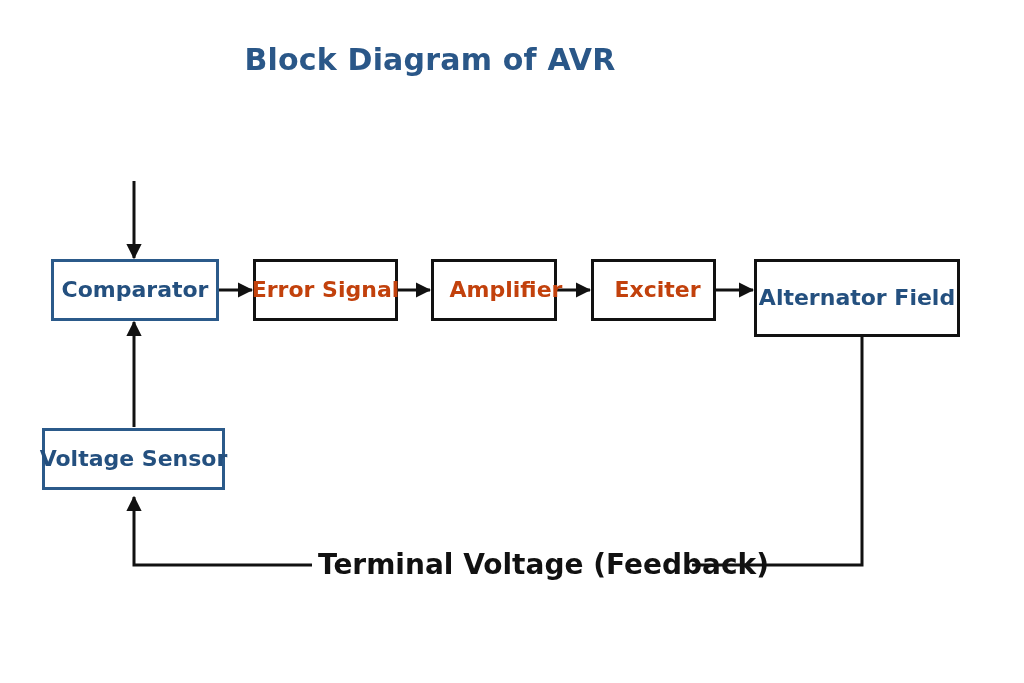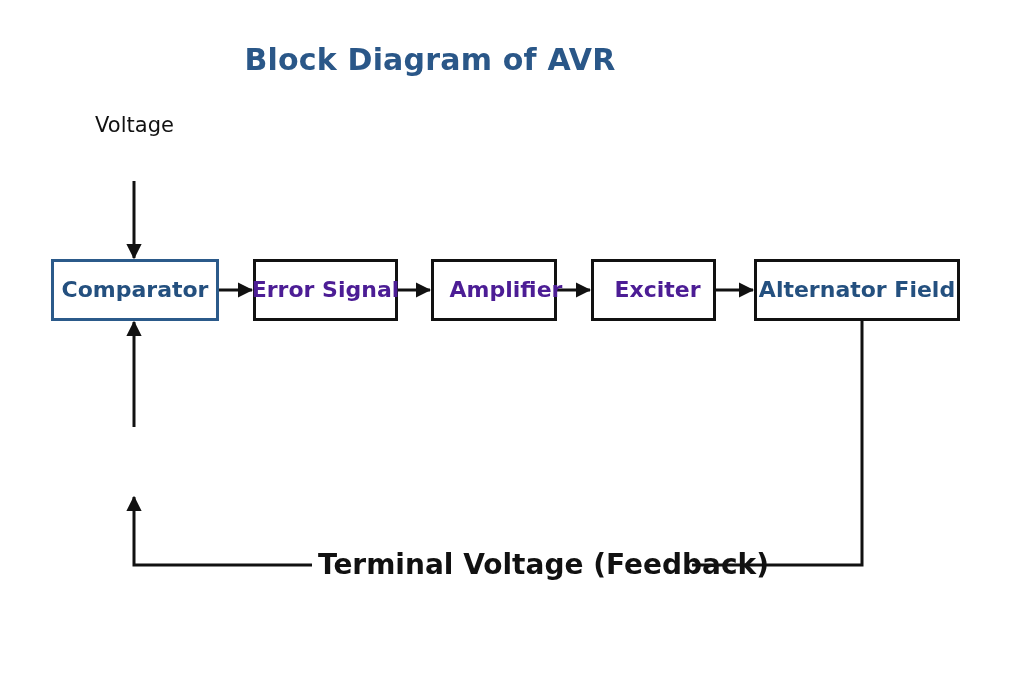--- a/index.html
+++ b/index.html
@@ -36,21 +36,21 @@
     justify-content: center;
     text-align: center;
     line-height: 1.1;
   }
   .node-label {
     display: block;
     white-space: nowrap;
   }
   .border-black { border: 3px solid #111111; }
   .border-blue  { border: 3px solid #2b5a8a; }
-  .text-black { color: #4c1d95; }
+  .text-black { color: #c2410c; }
   .text-blue  { color: #24507f; }
 
   .node-text {
     font-size: 22px;
     font-weight: 700;
   }
 
   #title {
     position: absolute;
     left: 12px;
@@ -114,39 +114,41 @@
     <line x1="557" y1="290" x2="590" y2="290" stroke="#111111" stroke-width="3" marker-end="url(#arrowhead)"></line>
 
     <line x1="716" y1="290" x2="753" y2="290" stroke="#111111" stroke-width="3" marker-end="url(#arrowhead)"></line>
 
     <path d="M 862 321 L 862 565 L 134 565 L 134 497" fill="none" stroke="#111111" stroke-width="3" marker-end="url(#arrowhead)"></path>
 
     <line x1="134" y1="427" x2="134" y2="322" stroke="#111111" stroke-width="3" marker-end="url(#arrowhead)"></line>
   </svg>
 
   <div id="ref-voltage-label" class="free-label">
-    <span class="ln">Voltage</span>
   </div>
 
   <div class="node border-blue" style="left:51px; top:259px; width:168px; height:62px;">
     <span class="node-label node-text text-blue">Comparator</span>
   </div>
 
   <div class="node border-black" style="left:253px; top:259px; width:145px; height:62px;">
     <span class="node-label node-text text-black">Error Signal</span>
   </div>
 
   <div class="node border-black" style="left:431px; top:259px; width:126px; height:62px;padding-left:24px;">
     <span class="node-label node-text text-black">Amplifier</span>
   </div>
 
   <div class="node border-black" style="left:591px; top:259px; width:125px; height:62px;padding-left:8px;">
     <span class="node-label node-text text-black">Exciter</span>
   </div>
 
-  <div class="node border-black" style="left:754px; top:259px; width:206px; height:62px;">
+  <div class="node border-black" style="left:754px; top:259px; width:206px; height:78px;">
     <span class="node-label node-text text-blue">Alternator Field</span>
   </div>
 
+  <div class="node border-blue" style="left:42px; top:428px; width:183px; height:62px;">
+    <span class="node-label node-text text-blue">Voltage Sensor</span>
+  </div>
 
   <div id="feedback-label" class="free-label">Terminal Voltage (Feedback)</div>
 
 </div>
 
 </body></html>

